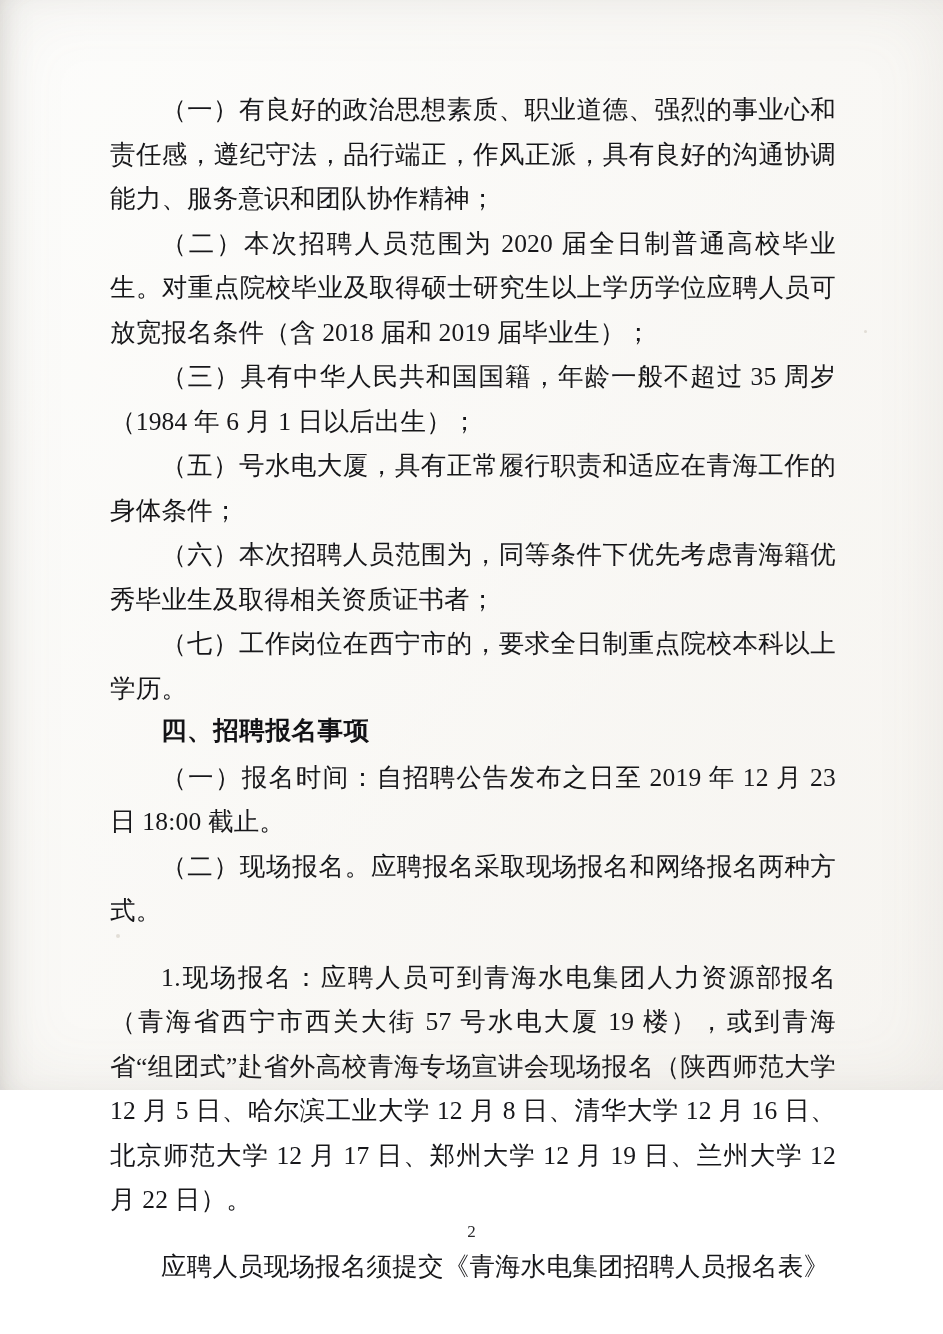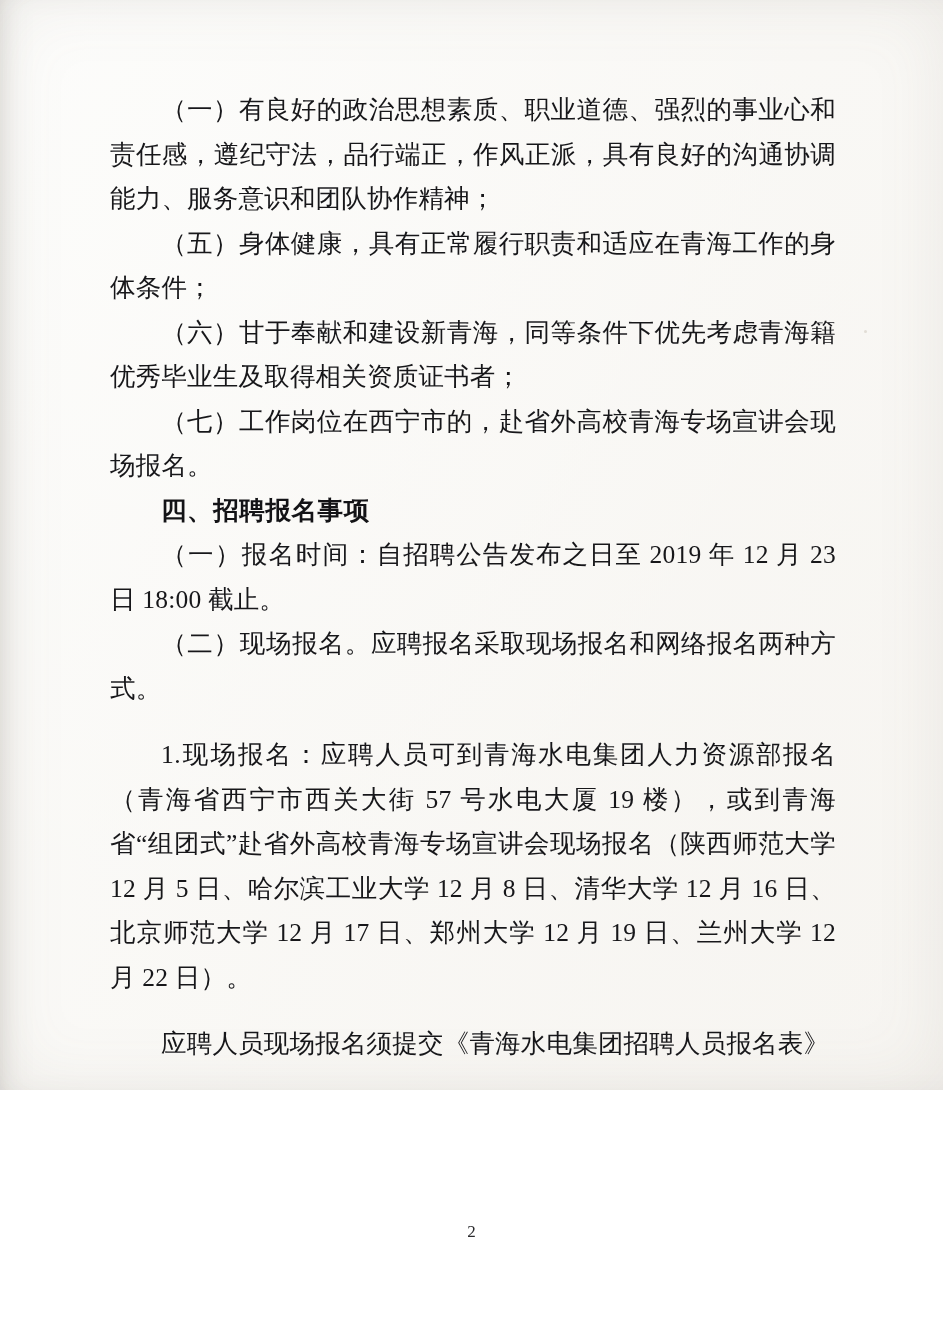--- a/index.html
+++ b/index.html
@@ -51,20 +51,21 @@
   .indent {
     text-indent: 51px;
   }
   .heading {
     font-size: 25.5px;
     line-height: 44.5px;
     color: #131316;
     font-weight: bold;
     text-indent: 51px;
     letter-spacing: 0.6px;
+    font-family: Liberation Mono, monospace;
   }
   .lead {
     font-weight: normal;
     letter-spacing: 0.6px;
   }
   .spaced {
     margin-top: 22px;
   }
   .footer-num {
     position: absolute;
@@ -94,23 +95,25 @@
 
 <div class="page">
   <div class="paper-tint"></div>
 
   <div class="speck" style="left:116px; top:934px; width:4px; height:4px;"></div>
   <div class="speck" style="left:864px; top:330px; width:3px; height:3px;"></div>
 
   <div class="content">
 
     <p class="para indent">（一）有良好的政治思想素质、职业道德、强烈的事业心和责任感，遵纪守法，品行端正，作风正派，具有良好的沟通协调能力、服务意识和团队协作精神；</p>
-    <p class="para indent">（五）身体健康，具有正常履行职责和适应在青海工作的身体条件；</p>
-    <p class="para indent">（六）甘于奉献和建设新青海，同等条件下优先考虑青海籍优秀毕业生及取得相关资质证书者；</p>
-    <p class="para indent">（七）工作岗位在西宁市的，赴省外高校青海专场宣讲会现场报名。</p>
+    <p class="para indent">（二）本次招聘人员范围为 2020 届全日制普通高校毕业生。对重点院校毕业及取得硕士研究生以上学历学位应聘人员可放宽报名条件（含 2018 届和 2019 届毕业生）；</p>
+    <p class="para indent">（三）具有中华人民共和国国籍，年龄一般不超过 35 周岁（1984 年 6 月 1 日以后出生）；</p>
+    <p class="para indent">（五）号水电大厦，具有正常履行职责和适应在青海工作的身体条件；</p>
+    <p class="para indent">（六）本次招聘人员范围为，同等条件下优先考虑青海籍优秀毕业生及取得相关资质证书者；</p>
+    <p class="para indent">（七）工作岗位在西宁市的，要求全日制重点院校本科以上学历。</p>
 
     <p class="para heading">四、招聘报名事项</p>
 
     <p class="para indent"><span class="lead">（一）报名时间：</span><span>自招聘公告发布之日至 2019 年 12 月 23 日 18:00 截止。</span></p>
 
     <p class="para indent"><span class="lead">（二）现场报名。</span><span>应聘报名采取现场报名和网络报名两种方式。</span></p>
 
     <p class="para indent spaced"><span class="lead">1.现场报名：</span><span>应聘人员可到青海水电集团人力资源部报名（青海省西宁市西关大街 57 号水电大厦 19 楼），或到青海省“组团式”赴省外高校青海专场宣讲会现场报名（陕西师范大学 12 月 5 日、哈尔滨工业大学 12 月 8 日、清华大学 12 月 16 日、北京师范大学 12 月 17 日、郑州大学 12 月 19 日、兰州大学 12 月 22 日）。</span></p>
 
     <p class="para indent spaced">应聘人员现场报名须提交《青海水电集团招聘人员报名表》</p>

